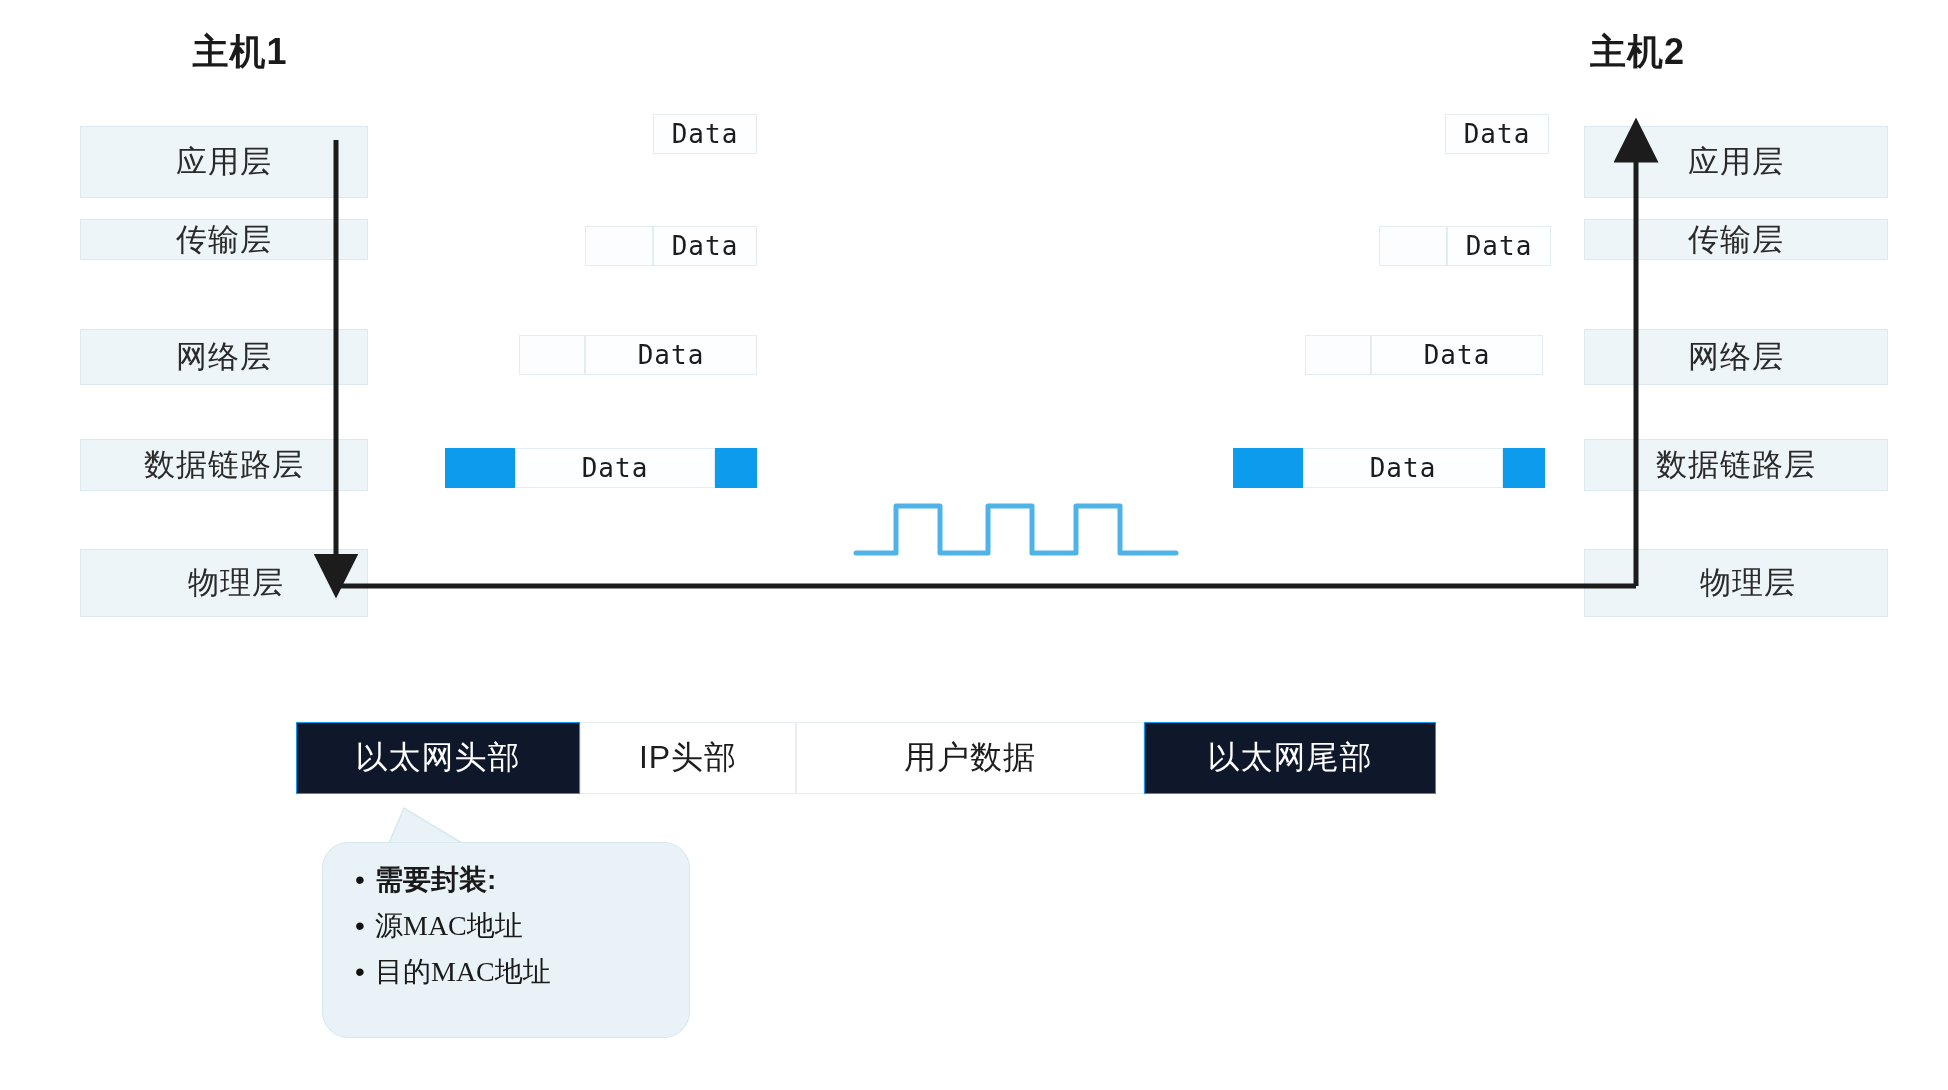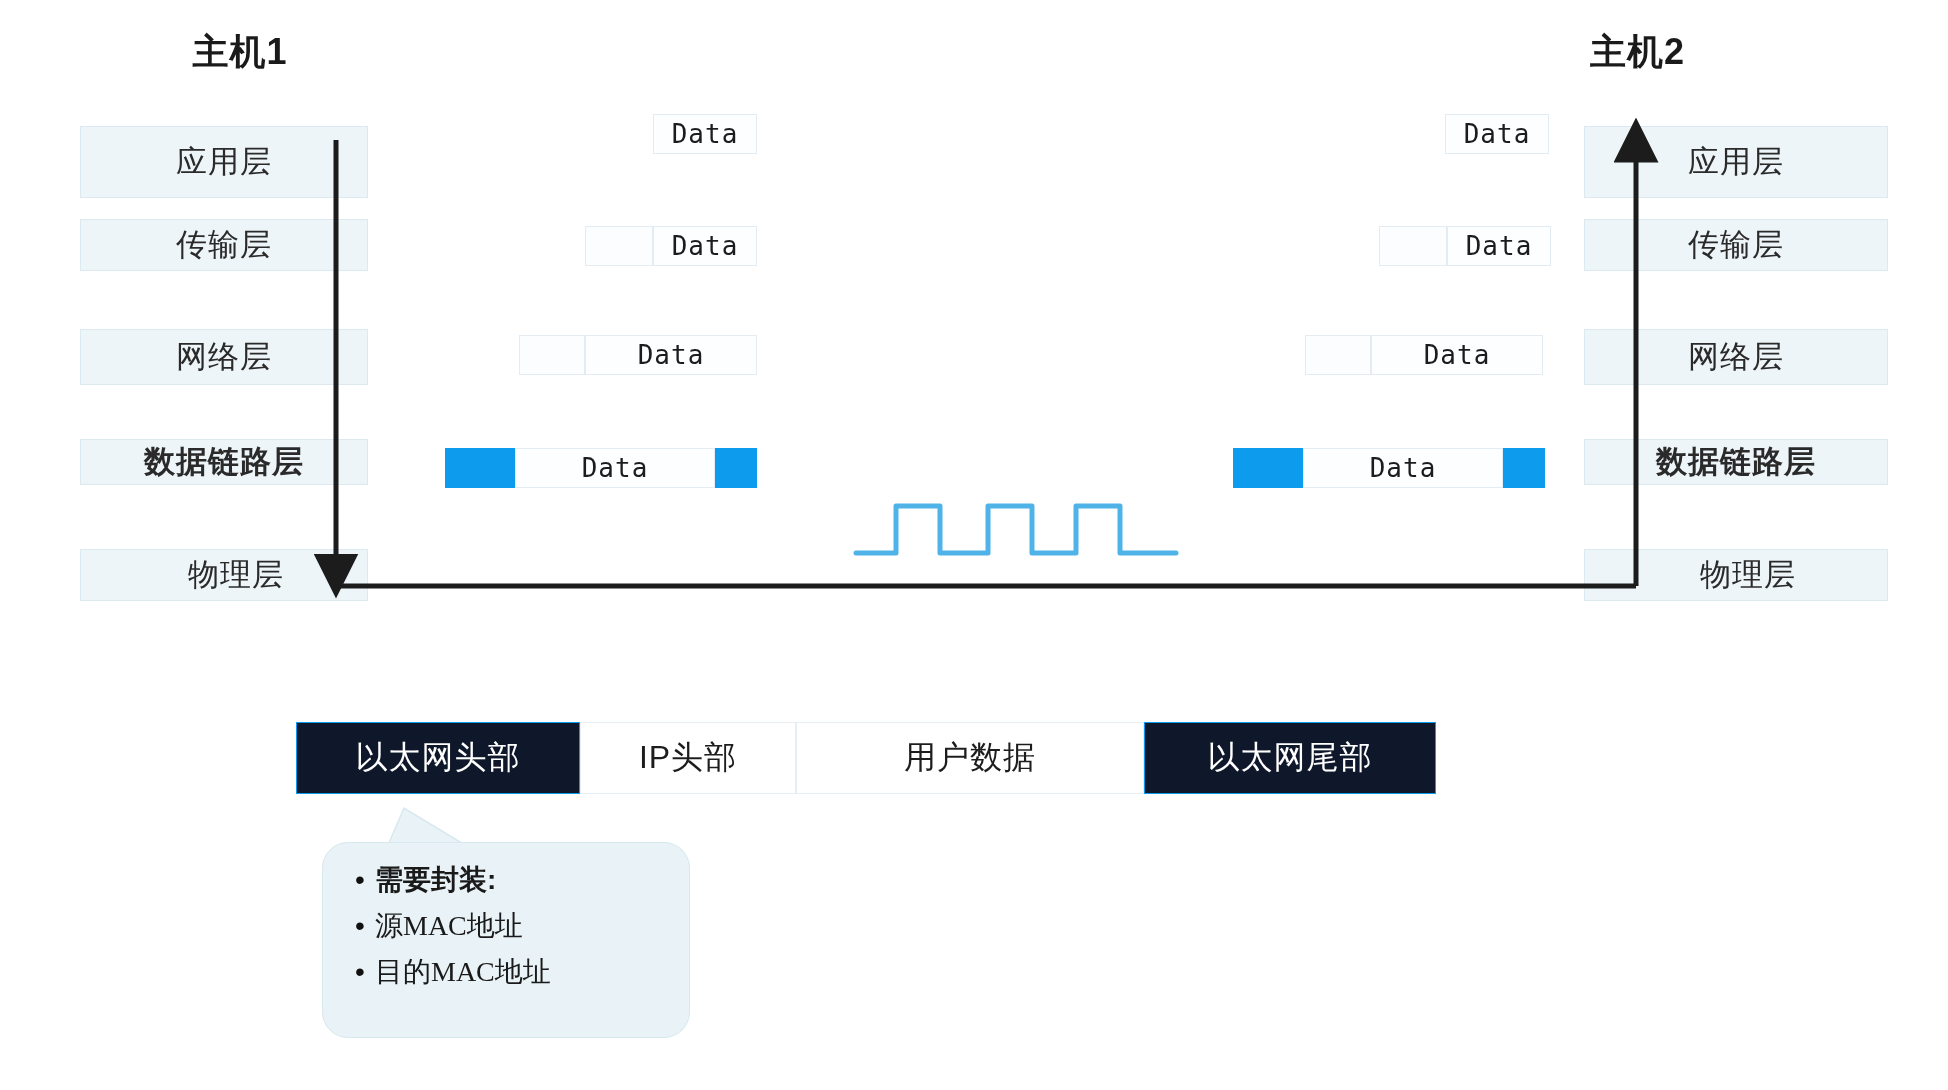--- a/index.html
+++ b/index.html
@@ -44,24 +44,24 @@
     justify-content: center;
     font-size: 31px;
     color: #2a2a2a;
     letter-spacing: 1px;
     white-space: nowrap;
   }
   .layer-left  { left: 80px;  width: 288px; }
   .layer-right { left: 1584px; width: 304px; }
 
   .row-app   { top: 104px; height: 72px; margin-top: 22px; }
-  .row-trans { top: 219px; height: 52px; }
+  .row-trans { top: 219px; height: 41px; }
   .row-net   { top: 329px; height: 56px; }
-  .row-link  { top: 439px; height: 46px; font-weight: bold; }
-  .row-phys  { top: 549px; height: 52px; padding-left: 24px; }
+  .row-link  { top: 439px; height: 52px; }
+  .row-phys  { top: 549px; height: 68px; padding-left: 24px; }
 
   
   .pdu {
     position: absolute;
     display: flex;
     box-sizing: border-box;
     height: 40px;
     margin-left: 27px;
   }
   .pdu .seg {

